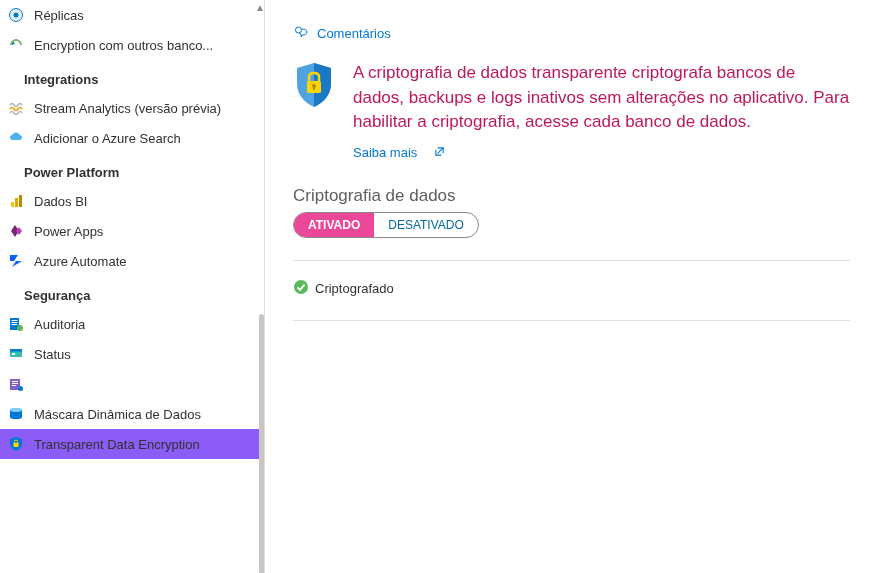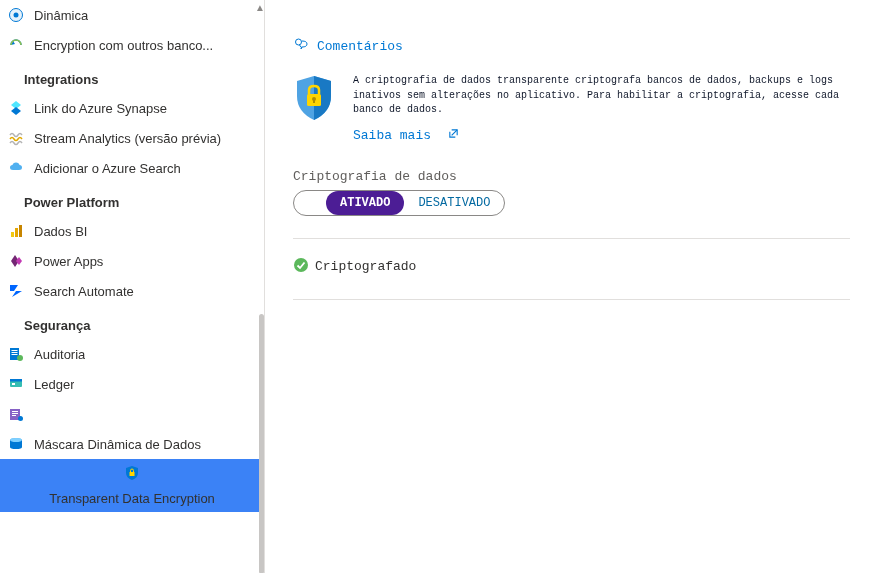--- a/index.html
+++ b/index.html
@@ -28,100 +28,98 @@
       color: #323130;
     }
     .nav-item {
       display: flex;
       align-items: center;
       padding: 6px 8px 6px 8px;
       cursor: pointer;
       gap: 10px;
       min-height: 30px;
     }
-    .nav-item.selected { background: #3b82f6; flex-direction: column; }
+    .nav-item.selected { background: #8b5cf6; }
     .nav-item .ic {
       width: 16px;
       height: 16px;
       flex: 0 0 16px;
       display: flex;
       align-items: center;
       justify-content: center;
     }
     .nav-item .label {
       white-space: nowrap;
       overflow: hidden;
       text-overflow: ellipsis;
       font-size: 13px;
       color: #323130;
     }
     .main {
       flex: 1;
-      padding: 36px 20px 20px 28px;
+      padding: 24px 20px 20px 28px;
       position: relative;
-      font-family: Liberation Mono, monospace;
     }
     .comments-link {
       display: flex;
       align-items: center;
       gap: 8px;
       color: #0078d4;
       font-size: 13px;
       cursor: pointer;
       margin-bottom: 18px;
     }
     .info-row {
       display: flex;
       gap: 18px;
       align-items: flex-start;
     }
     .shield {
       flex: 0 0 42px;
     }
     .info-text {
-      font-size: 10px;
+      font-size: 17px;
       line-height: 1.45;
-      color: #0f172a;
+      color: #be185d;
     }
     .learn-more {
       margin-top: 10px;
       color: #0078d4;
       font-size: 13px;
       display: inline-flex;
       align-items: center;
       gap: 17px;
       cursor: pointer;
     }
     .field-block { margin-top: 26px; }
     .field-label {
       color: #605e5c;
-      font-size: 13px;
+      font-size: 17px;
       margin-bottom: 6px;
     }
     .toggle-pill {
       display: inline-flex;
       align-items: center;
       border: 1px solid #8a8886;
       border-radius: 14px;
       overflow: hidden;
       height: 26px;
     }
     .pill-seg {
       padding: 0 14px;
       font-size: 12px;
       line-height: 24px;
       cursor: pointer;
       color: #0369a1;
     }
     .pill-seg.active {
-      background: #4c1d95;
+      background: #ec4899;
       color: #ffffff;
       font-weight: 600;
-      border-radius: 12px;
-      margin-left: 32px;
+      border-radius: 0;
     }
     .divider {
       border: none;
       border-top: 1px solid #e1dfdd;
       margin: 22px 0 18px 0;
     }
     .status-row {
       display: flex;
       align-items: center;
       gap: 6px;
@@ -161,46 +159,37 @@
   <div class="scroll-hint">▲</div>
   <div class="sidebar-inner">
 
     <div class="nav-item">
       <span class="ic">
         <svg width="16" height="16" viewBox="0 0 16 16">
             <circle cx="8" cy="8" r="6.5" fill="#e6f2fb" stroke="#0078d4" stroke-width="1"></circle>
             <circle cx="8" cy="8" r="2.5" fill="#0078d4"></circle>
           </svg>
       </span>
-      <span class="label">Dinâmica</span>
+      <span class="label">Réplicas</span>
     </div>
     <div class="nav-item">
       <span class="ic">
         <svg width="16" height="16" viewBox="0 0 16 16">
             <path d="M3 8 A5 5 0 0 1 13 8" fill="none" stroke="#0078d4" stroke-width="1.5"></path>
             <path d="M5 4 L3 8 L7 7 Z" fill="#0078d4"></path>
             <path d="M13 8 A5 5 0 0 1 3 8" fill="none" stroke="#8cc152" stroke-width="1.5" transform="rotate(180 8 8)"></path>
           </svg>
       </span>
       <span class="label">Encryption com outros banco...</span>
     </div>
 
     <div class="section-header">Integrations</div>
     <div class="nav-item">
       <span class="ic">
         <svg width="16" height="16" viewBox="0 0 16 16">
-            <path d="M8 1 L13 5 L8 9 L3 5 Z" fill="#50e6ff"></path>
-            <path d="M8 7 L13 11 L8 15 L3 11 Z" fill="#0078d4"></path>
-          </svg>
-      </span>
-      <span class="label">Link do Azure Synapse</span>
-    </div>
-    <div class="nav-item">
-      <span class="ic">
-        <svg width="16" height="16" viewBox="0 0 16 16">
             <path d="M2 5 Q4 2 6 5 T10 5 T14 5" fill="none" stroke="#b4b4b4" stroke-width="1.5"></path>
             <path d="M2 9 Q4 6 6 9 T10 9 T14 9" fill="none" stroke="#e1a900" stroke-width="1.5"></path>
             <path d="M2 13 Q4 10 6 13 T10 13 T14 13" fill="none" stroke="#b4b4b4" stroke-width="1.5"></path>
           </svg>
       </span>
       <span class="label">Stream Analytics (versão prévia)</span>
     </div>
     <div class="nav-item">
       <span class="ic">
         <svg width="16" height="16" viewBox="0 0 16 16">
@@ -229,21 +218,21 @@
           </svg>
       </span>
       <span class="label">Power Apps</span>
     </div>
     <div class="nav-item">
       <span class="ic">
         <svg width="16" height="16" viewBox="0 0 16 16">
             <path d="M2 2 L10 2 L6 8 L14 8 L4 14 L8 8 L2 8 Z" fill="#0066ff"></path>
           </svg>
       </span>
-      <span class="label">Search Automate</span>
+      <span class="label">Azure Automate</span>
     </div>
 
     <div class="section-header">Segurança</div>
     <div class="nav-item">
       <span class="ic">
         <svg width="16" height="16" viewBox="0 0 16 16">
             <rect x="2" y="2" width="9" height="12" fill="#0078d4"></rect>
             <rect x="3.5" y="4" width="6" height="1" fill="#fff"></rect>
             <rect x="3.5" y="6" width="6" height="1" fill="#fff"></rect>
             <rect x="3.5" y="8" width="6" height="1" fill="#fff"></rect>
@@ -253,21 +242,21 @@
       <span class="label">Auditoria</span>
     </div>
     <div class="nav-item">
       <span class="ic">
         <svg width="16" height="16" viewBox="0 0 16 16">
             <rect x="2" y="3" width="12" height="8" rx="1" fill="#35bdb2"></rect>
             <rect x="2" y="3" width="12" height="2.5" fill="#0078d4"></rect>
             <rect x="4" y="7" width="3" height="2" fill="#fff"></rect>
           </svg>
       </span>
-      <span class="label">Ledger</span>
+      <span class="label">Status</span>
     </div>
     <div class="nav-item">
       <span class="ic">
         <svg width="16" height="16" viewBox="0 0 16 16">
             <rect x="2" y="3" width="10" height="11" fill="#8661c5"></rect>
             <rect x="4" y="5" width="6" height="1" fill="#fff"></rect>
             <rect x="4" y="7" width="6" height="1" fill="#fff"></rect>
             <rect x="4" y="9" width="4" height="1" fill="#fff"></rect>
             <circle cx="12.5" cy="12.5" r="2.5" fill="#0078d4"></circle>
           </svg>

